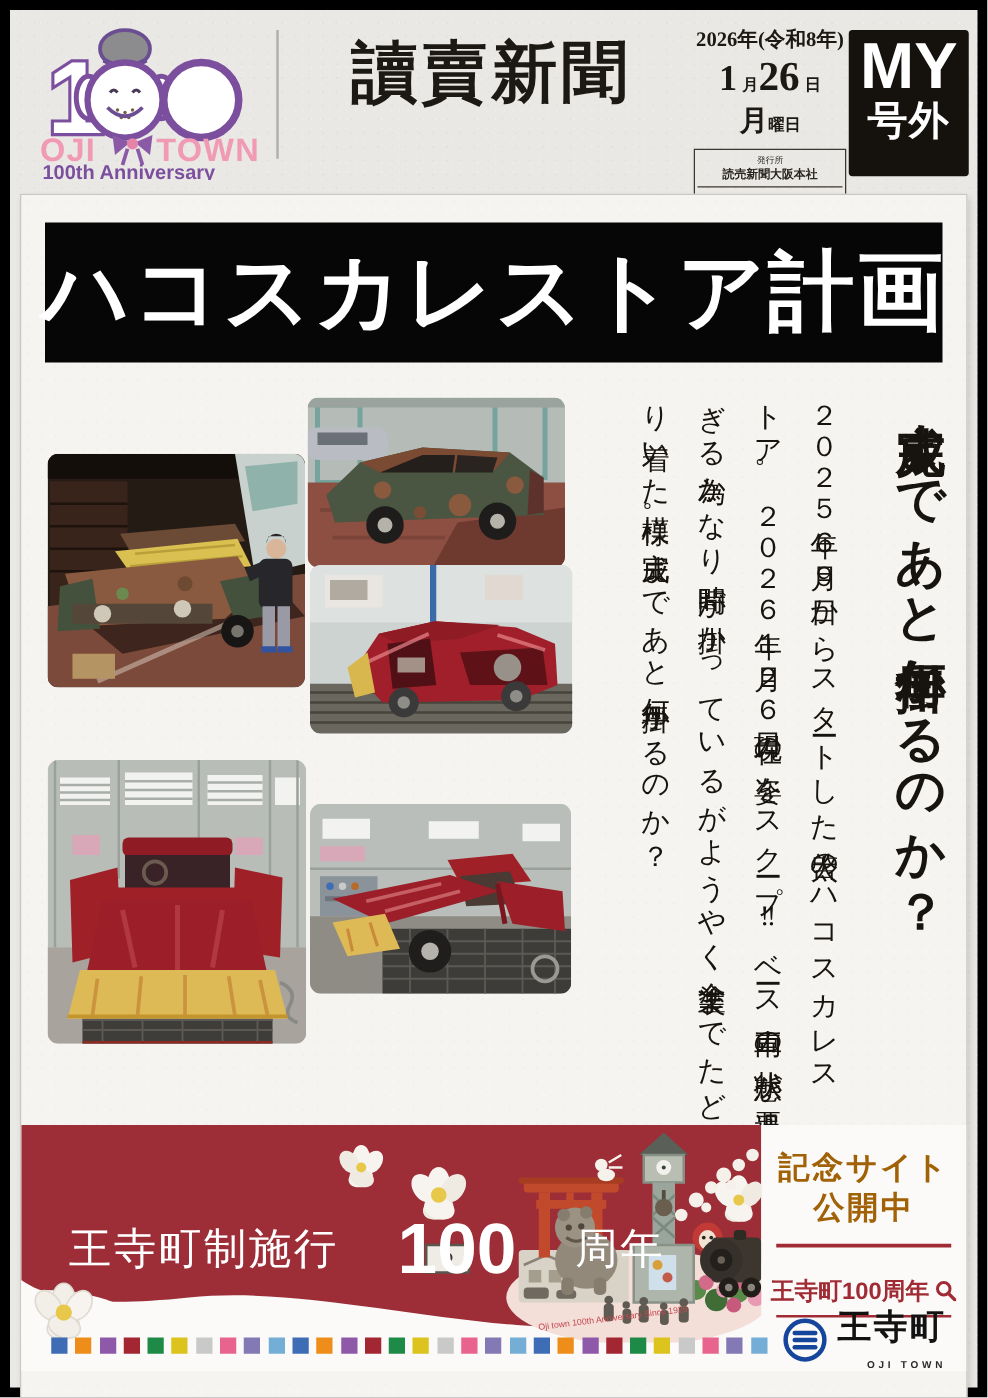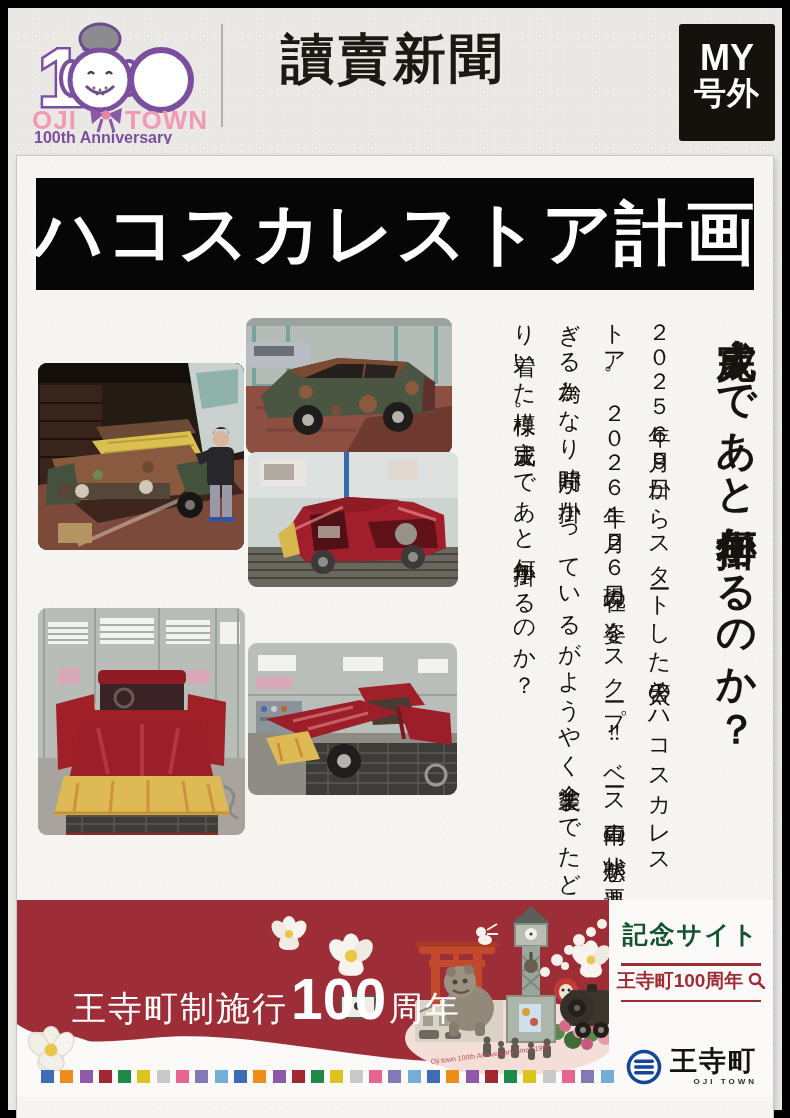--- a/index.html
+++ b/index.html
@@ -26,21 +26,21 @@
   .date-main .unit { font-size:13px; font-weight:700; }
   .date-week { margin-top:0px; }
   .date-week .wbig { font-size:23px; font-weight:700; }
   .date-week .wsmall { font-size:13px; font-weight:700; }
   .pubbox { margin:7px auto 0; width:122px; border:1px solid #3c372f; padding:3px 2px 4px; color:#2a251f; }
   .pub-label { font-size:7px; }
   .pub-name { font-size:9.5px; font-weight:700; padding-bottom:3px; border-bottom:1px solid #3c372f; margin-bottom:3px; }
   .pub-postal { font-size:7px; text-align:left; margin-left:5px; }
   .pub-addr { font-size:9.5px; font-weight:700; white-space:nowrap; }
   .gogai { position:absolute; left:671px; top:16px; width:96px; height:117px; background:#15110d; color:#fff; text-align:center; border-radius:3px; }
-  .gogai-top { font-size:36px; font-weight:700; line-height:1.02; margin-top:16px; }
+  .gogai-top { font-size:52px; font-weight:700; line-height:1.02; margin-top:3px; }
   .gogai-bottom { font-size:32px; font-weight:900; line-height:1.05; letter-spacing:1px; }
   
   .panel { position:absolute; left:8px; top:147px; width:758px; height:1078px;
     background-color:#f5f4f1;
     background-image: radial-gradient(rgba(255,255,255,.5) 8%, transparent 9%), radial-gradient(rgba(0,0,0,.02) 8%, transparent 9%);
     background-size:7px 7px, 11px 11px;
     border:1px solid #c9c7c3; box-shadow:2px 3px 6px rgba(0,0,0,.16); }
   .headline-bar { position:absolute; left:19px; top:22px; width:718px; height:112px; background:#060606;
     display:flex; align-items:center; justify-content:center; }
   .headline-text { color:#fff; font-weight:900; font-size:69px; letter-spacing:2px; white-space:nowrap; }
@@ -51,35 +51,35 @@
   #photo3 { left:231px; top:296px; width:210px; height:135px; }
   #photo4 { left:21px; top:452px; width:207px; height:227px; }
   #photo5 { left:231px; top:487px; width:209px; height:152px; }
   .vtext { position:absolute; top:152px; right:9px; height:582px; writing-mode:vertical-rl; color:#17130e; }
   .vtext h2 { font-family:"Liberation Serif", serif; font-weight:700; font-size:40px; letter-spacing:1px; padding-left:27px; }
   .vtext p  { font-family:"Liberation Serif", serif; font-weight:400; font-size:22.5px; line-height:45px; letter-spacing:2.4px; }
   
   .banner { position:absolute; left:0; top:744px; width:756px; height:197px; background:#fbfaf8; }
   .banner-red-svg { position:absolute; left:0; top:0; width:592px; height:174px; }
   .banner-date { position:absolute; left:50px; top:40px; color:#fff; font-family:"Liberation Serif", serif; font-size:20px; letter-spacing:4px; }
-  .banner-title { position:absolute; left:55px; top:66px; color:#fff; display:flex; align-items:flex-end; }
+  .banner-title { position:absolute; left:38px; top:66px; color:#fff; display:flex; align-items:center;gap:44px; }
   .bt-prefix, .bt-suffix { font-family:"Liberation Serif", serif; font-size:34px; letter-spacing:2px; }
   .bt-num { font-size:57px; font-weight:800; letter-spacing:0px; margin:0 3px; }
   .banner-right { position:absolute; left:592px; top:0; width:164px; height:197px; }
-  .site-line { text-align:center; color:#14532d; font-weight:800; font-size:25px; letter-spacing:2px; line-height:1.28; }
+  .site-line { text-align:center; color:#a16207; font-weight:800; font-size:25px; letter-spacing:2px; line-height:1.28; }
   .site-line.first { margin-top:18px; }
   .site-rule { width:140px; height:2.5px; background:#a02b34; margin:0 auto; }
   .site-rule.r1 { margin-top:13px; }
   .site-rule.r2 { margin-top:6px; }
-  .search-row { display:flex; justify-content:center; align-items:center; gap:5px; margin-top:2px; cursor:pointer; }
+  .search-row { display:flex; justify-content:center; align-items:center; gap:5px; margin-top:22px; cursor:pointer; }
   .search-text { color:#a02b34; font-weight:800; font-size:19px; }
   .town-logo-row { position:absolute; left:16px; top:148px; display:flex; gap:7px; align-items:center;justify-content:space-between; }
   .town-words { display:flex; flex-direction:column; align-items:flex-end; }
   .town-name { font-weight:800; font-size:27px; letter-spacing:2px; color:#121212; line-height:1; }
-  .town-sub { font-weight:700; font-size:8px; letter-spacing:3px; color:#2a2a2a; margin-top:2px; }
+  .town-sub { font-weight:700; font-size:8px; letter-spacing:3px; color:#2a2a2a; margin-top:12px; }
   .squares-row { position:absolute; left:24px; top:170px; display:flex; gap:6.3px; }
   .sq { width:13px; height:13px; }
 </style>
 </head>
 <body>
 
 <div class="page">
   <div class="paper">
 
     <svg class="oji-logo" viewBox="0 0 182 130">
@@ -115,20 +115,37 @@
       </g>
       <text x="6" y="129" font-size="16" font-weight="bold" fill="#7b4f9e" font-family="Liberation Sans, sans-serif">100th Anniversary</text>
     </svg>
 
     <div class="masthead-divider"></div>
 
     <div class="yomiuri">
       <div class="yomiuri-jp">讀賣新聞</div>
     </div>
 
+    <div class="dateblock">
+      <div class="date-era">2026年(令和8年)</div>
+      <div class="date-main">
+        <span class="big1">1</span>
+        <span class="unit">月</span><span class="big2">26</span>
+        <span class="unit">日</span>
+      </div>
+      <div class="date-week">
+        <span class="wbig">月</span><span class="wsmall">曜日</span>
+      </div>
+      <div class="pubbox">
+        <div class="pub-label">発行所</div>
+        <div class="pub-name">読売新聞大阪本社</div>
+        <div class="pub-postal">〒530-8551</div>
+        <div class="pub-addr">大阪市北区野崎町5番9号</div>
+      </div>
+    </div>
 
     <div class="gogai">
       <div class="gogai-top">MY</div>
       <div class="gogai-bottom">号外</div>
     </div>
 
     <section class="panel">
 
       <div class="headline-bar">
         <span class="headline-text">ハコスカレストア計画</span>
@@ -465,20 +482,21 @@
         </svg>
 
         <div class="banner-title">
           <span class="bt-prefix">王寺町制施行</span>
           <span class="bt-num">100</span>
           <span class="bt-suffix">周年</span>
         </div>
 
         <div class="banner-right">
           <div class="site-line first">記念サイト</div>
+          <div class="site-line">公開中</div>
           <div class="site-rule r1"></div>
           <div class="search-row">
             <span class="search-text">王寺町100周年</span>
             <svg width="17" height="17" viewBox="0 0 17 17">
               <circle cx="7" cy="7" r="5" fill="none" stroke="#a02b34" stroke-width="2.4"></circle>
               <path d="M11 11 L16 16" stroke="#a02b34" stroke-width="2.6" stroke-linecap="round"></path>
             </svg>
           </div>
           <div class="site-rule r2"></div>
           <div class="town-logo-row">

